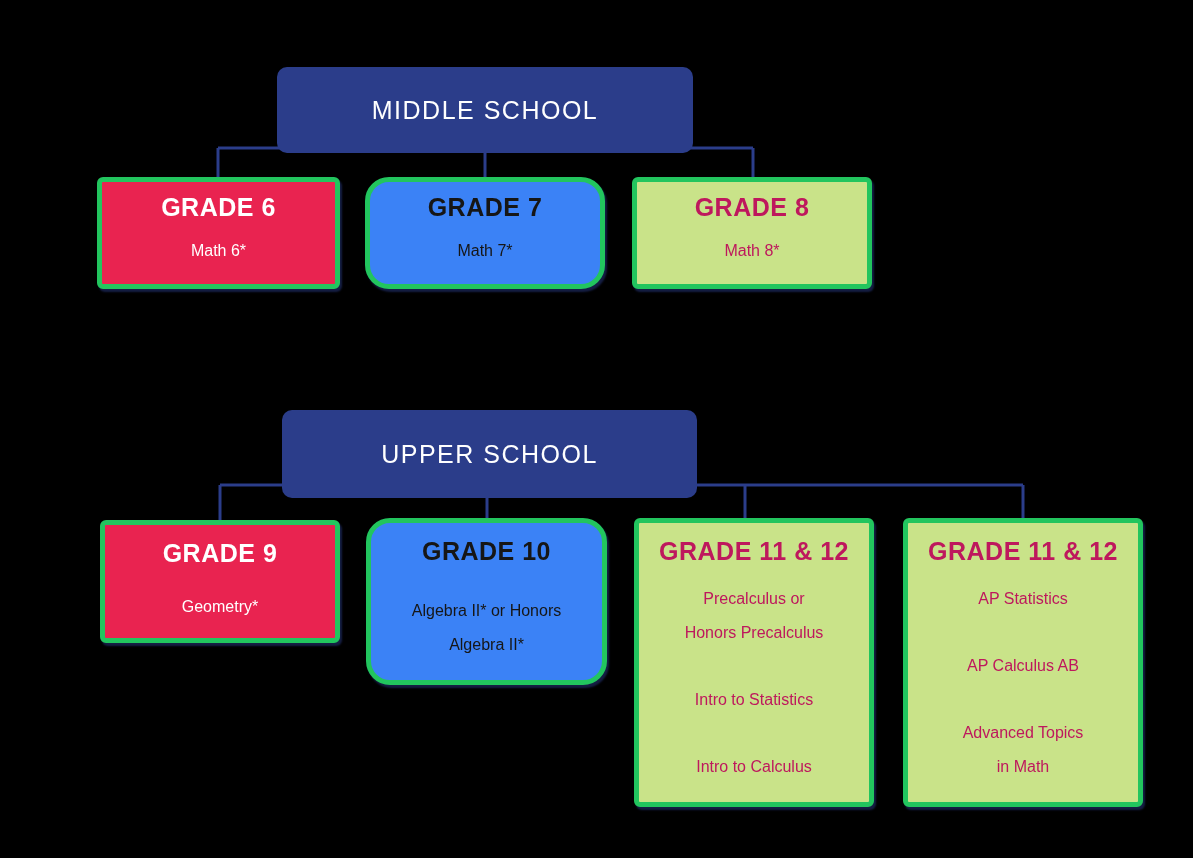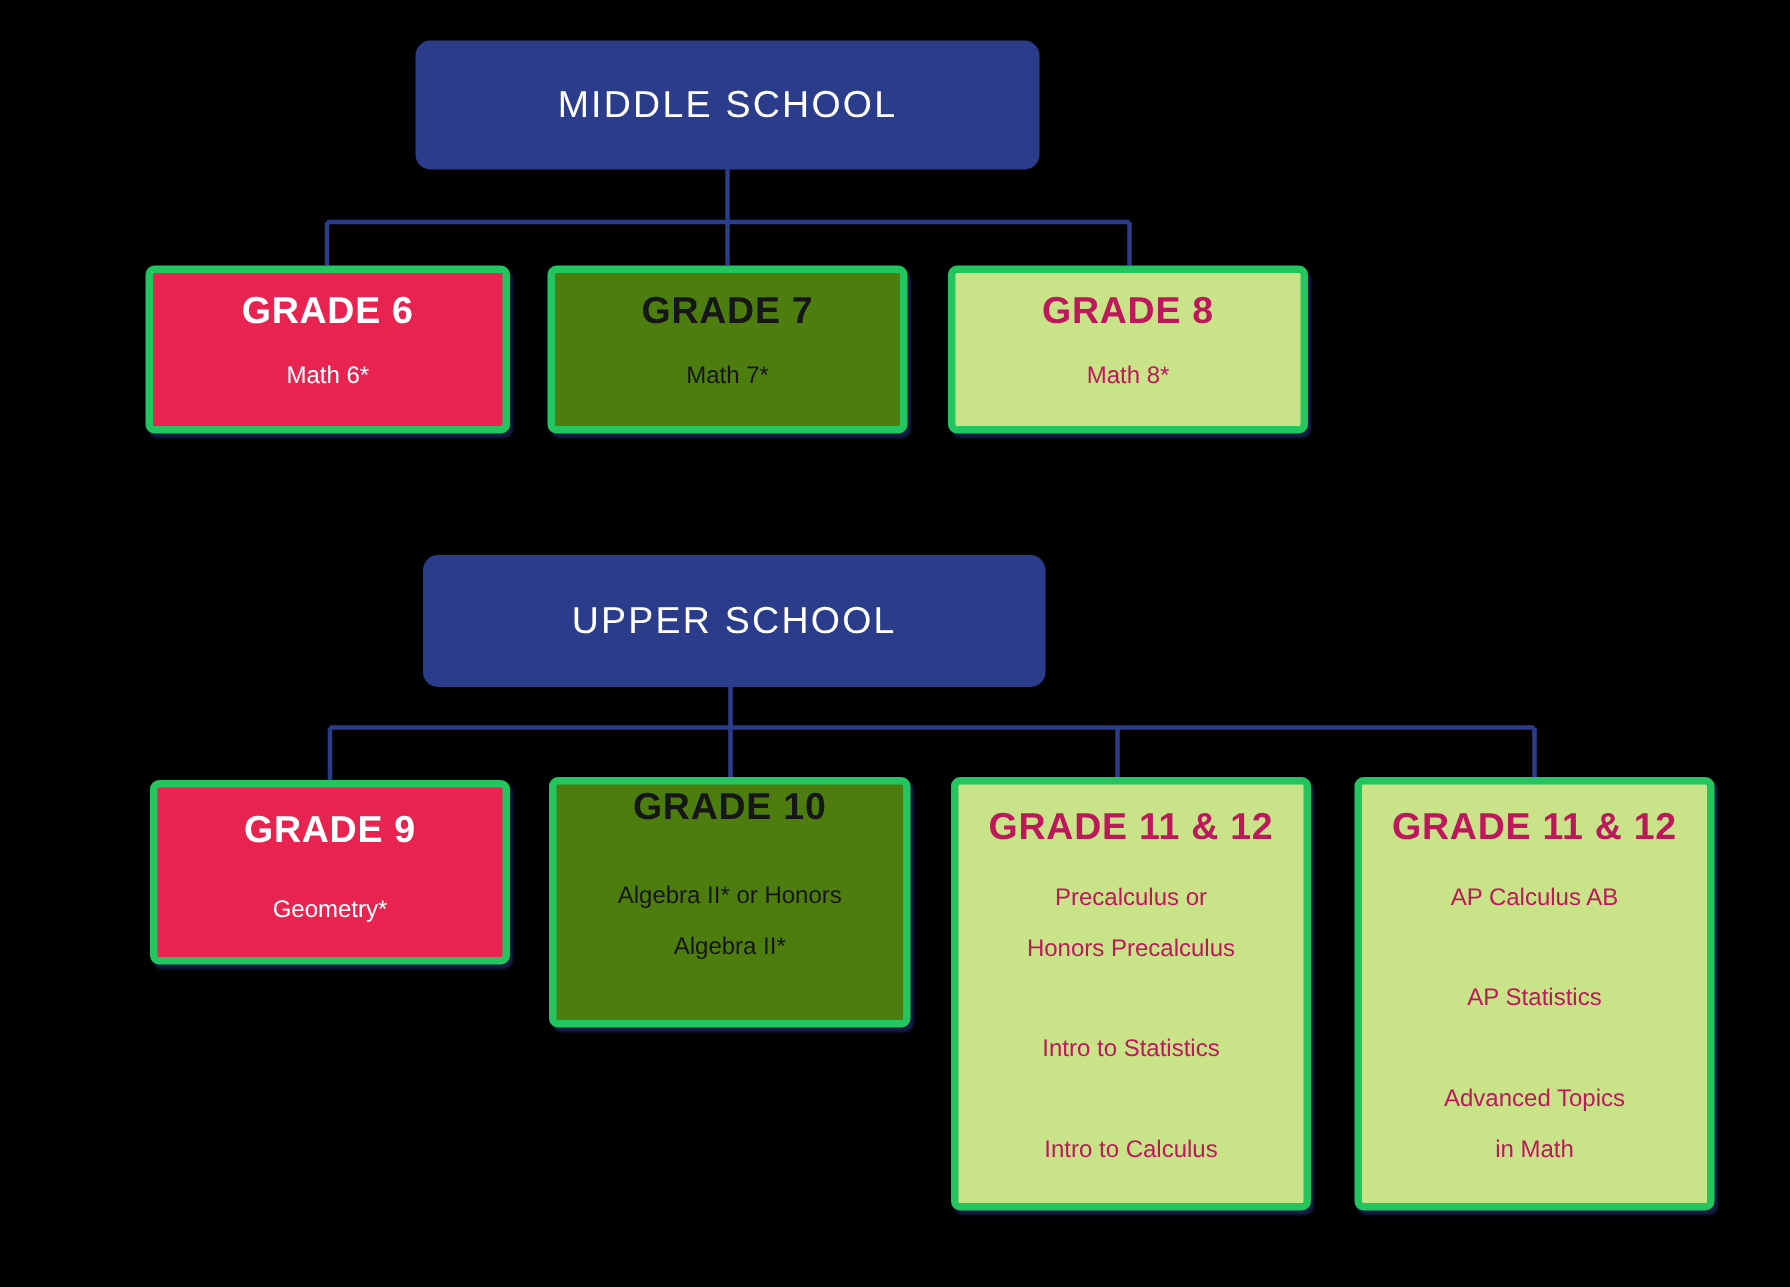--- a/index.html
+++ b/index.html
@@ -14,33 +14,34 @@
   svg.connectors { position: absolute; left: 0; top: 0; }
 
   .school-box {
     position: absolute;
     background: #2b3d8a;
     border-radius: 10px;
     display: flex; align-items: center; justify-content: center;
     color: #ffffff;
     font-size: 25px;
     letter-spacing: 1.5px;
+    margin-top: 40px;
   }
 
   .grade-box {
     position: absolute;
     border: 5px solid #22c55e;
     border-radius: 6px;
     box-sizing: border-box;
     box-shadow: 2px 3px 2px rgba(25, 35, 80, 0.85);
     display: flex; flex-direction: column; align-items: center;
     text-align: center;
   }
   .grade-box.red    { background: #e92350; color: #ffffff; }
-  .grade-box.orange { background: #4d7c0f; color: #161616; }
+  .grade-box.orange { background: #3b82f6; color: #161616; border-radius: 24px; }
   .grade-box.green  { background: #c9e389; color: #be185d; }
 
   .grade-title {
     font-weight: bold;
     font-size: 25px;
     line-height: 30px;
     letter-spacing: 0.5px;
   }
   .courses {
     display: flex; flex-direction: column; align-items: center;
@@ -49,21 +50,21 @@
   .course {
     font-size: 16px;
     line-height: 34px;
     white-space: pre-line;
   }
   .course + .course { margin-top: 33px; }
 
   
   .row-ms  { padding-top: 10px; } .row-ms  .courses { margin-top: 12px; }
   .g9      { padding-top: 13px; } .g9      .courses { margin-top: 22px; }
-  .g10     { } .g10     .courses { margin-top: 28px; }
+  .g10     { padding-top: 13px; } .g10     .courses { margin-top: 28px; }
   .g1112   { padding-top: 13px; } .g1112   .courses { margin-top: 16px; justify-content: flex-end; }
 
   
   #ms-header { left: 277px; top: 27px;  width: 416px; height: 86px; }
   #us-header { left: 282px; top: 370px; width: 415px; height: 88px; }
 
   #g6  { left: 97px;  top: 177px; width: 243px; height: 112px; }
   #g7  { left: 365px; top: 177px; width: 240px; height: 112px; }
   #g8  { left: 632px; top: 177px; width: 240px; height: 112px; }
 
@@ -141,20 +142,20 @@
       <div class="course">Precalculus or
 Honors Precalculus</div>
       <div class="course">Intro to Statistics</div>
       <div class="course">Intro to Calculus</div>
     </div>
   </div>
 
   <div id="g1112b" class="grade-box green g1112">
     <div class="grade-title">GRADE 11 &amp; 12</div>
     <div class="courses">
+      <div class="course">AP Statistics</div>
       <div class="course">AP Calculus AB</div>
-      <div class="course">AP Statistics</div>
       <div class="course">Advanced Topics
 in Math</div>
     </div>
   </div>
 
 </div>
 
 </body></html>

